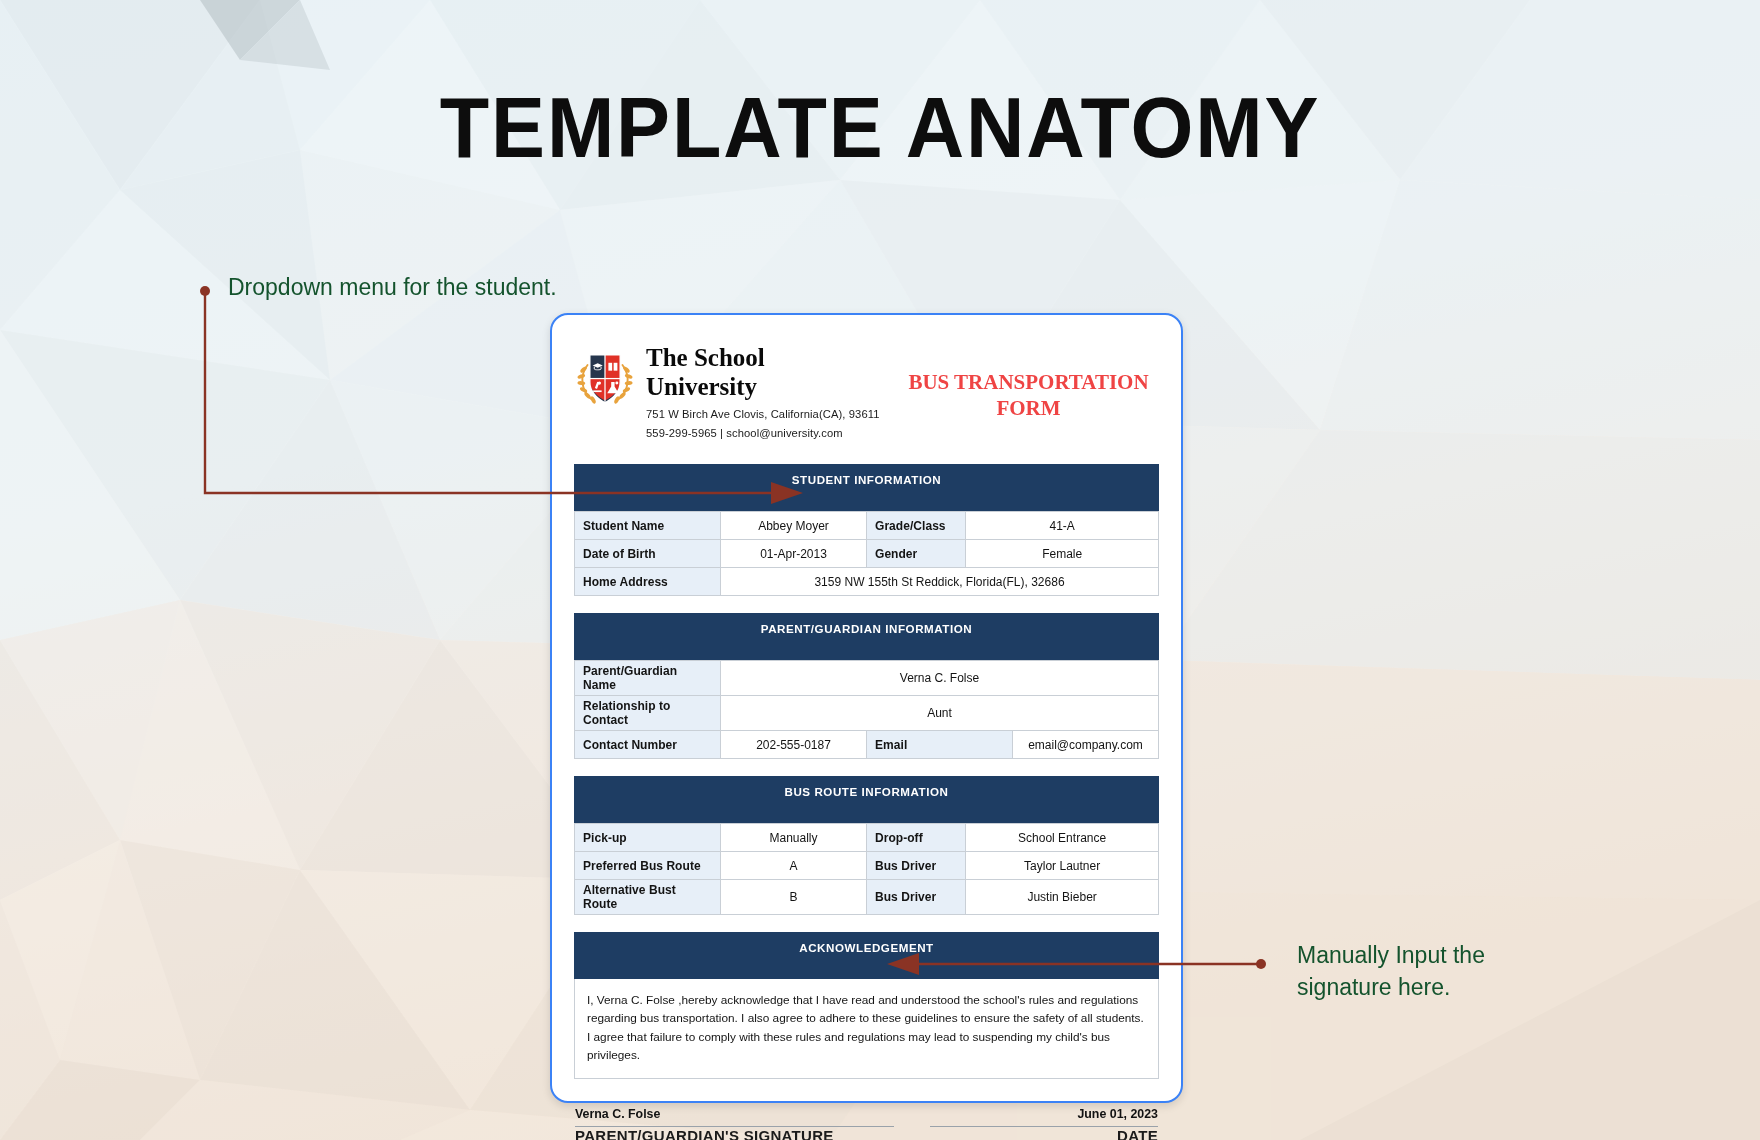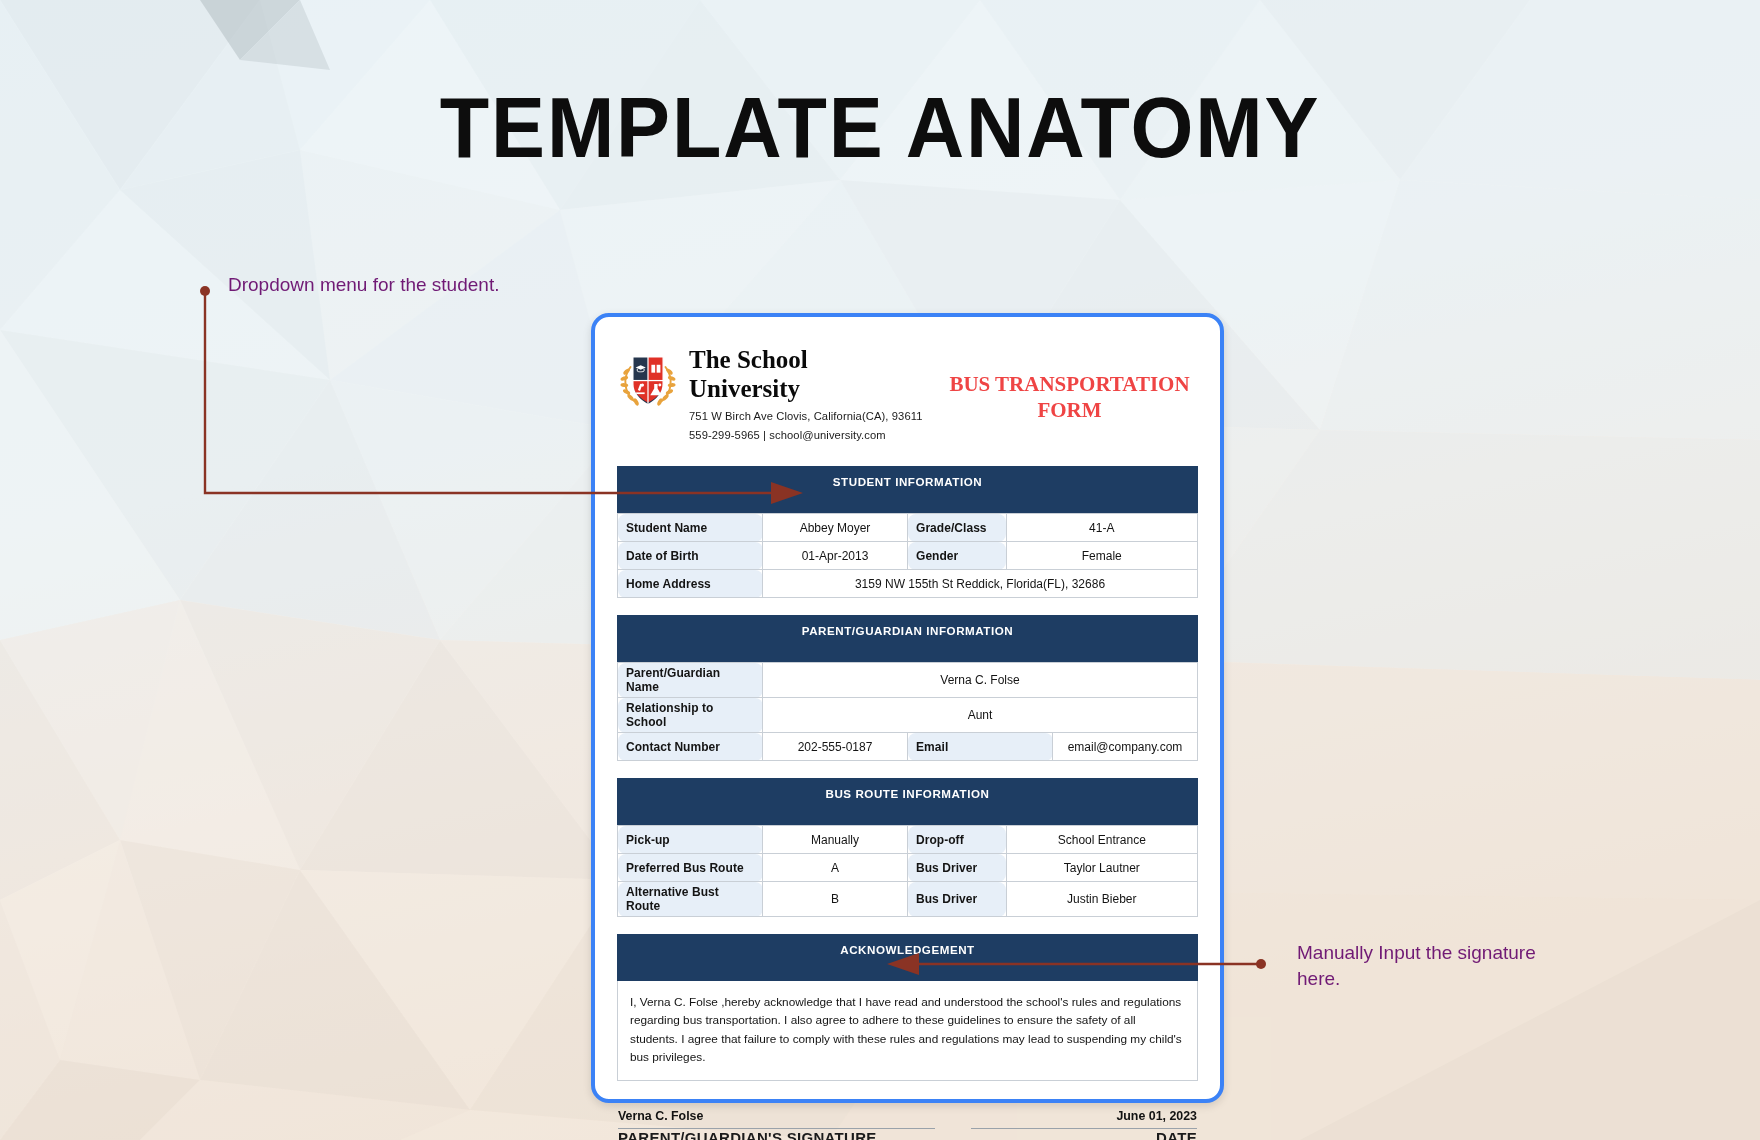--- a/index.html
+++ b/index.html
@@ -38,43 +38,43 @@
     letter-spacing: 2px;
     color: #0d0d0d;
     font-family: "Liberation Sans", sans-serif;
     transform: scaleX(0.94);
   }
 
   
   .annotation {
     position: absolute;
     z-index: 20;
-    font-size: 19px;
+    font-size: 23px;
     line-height: 1.38;
-    color: #701a75;
+    color: #14532d;
     font-family: "Liberation Sans", sans-serif;
   }
   #annotation-dropdown { top: 272px; left: 228px; width: 330px; }
   #annotation-signature { top: 940px; left: 1297px; width: 260px; }
 
   .connector-svg {
     position: absolute;
     z-index: 18;
     overflow: visible;
   }
 
   
   #document-card {
     position: absolute;
-    left: 591px;
+    left: 550px;
     top: 313px;
     width: 633px;
     height: 790px;
     background: #ffffff;
-    border: 4px solid #3b82f6;
+    border: 2px solid #3b82f6;
     border-radius: 18px;
     z-index: 10;
     padding: 22px 18px 0 18px;
     box-shadow: 0 3px 9px rgba(0,0,0,0.13);
   }
 
   
   #letterhead {
     display: flex;
     align-items: flex-start;
@@ -141,21 +141,20 @@
     height: 28px;
     font-size: 12px;
     color: #141414;
     padding: 3px 8px;
   }
   td.label-cell {
     background: #e7eff8;
     font-weight: 700;
     font-size: 11.6px;
     letter-spacing: 0.05px;
-    border-radius: 8px;
   }
   td.value-cell {
     background: #ffffff;
     text-align: center;
   }
 
   
   #ack-body {
     border: 1px solid #c9cfd6;
     border-top: none;
@@ -372,21 +371,21 @@
 
   <div class="section-block">
     <div class="section-banner">PARENT/GUARDIAN INFORMATION</div>
     <table class="form-table">
       <tbody>
           <tr>
         <td class="label-cell" style="width:25%">Parent/Guardian Name</td>
         <td class="value-cell" colspan="3">Verna C. Folse</td>
       </tr>
       <tr>
-        <td class="label-cell">Relationship to School</td>
+        <td class="label-cell">Relationship to Contact</td>
         <td class="value-cell" colspan="3">Aunt</td>
       </tr>
       <tr>
         <td class="label-cell">Contact Number</td>
         <td class="value-cell" style="width:25%">202-555-0187</td>
         <td class="label-cell" style="width:17%">Email</td>
         <td class="value-cell" style="width:33%">email@company.com</td>
       </tr>
     </tbody>
       </table>

